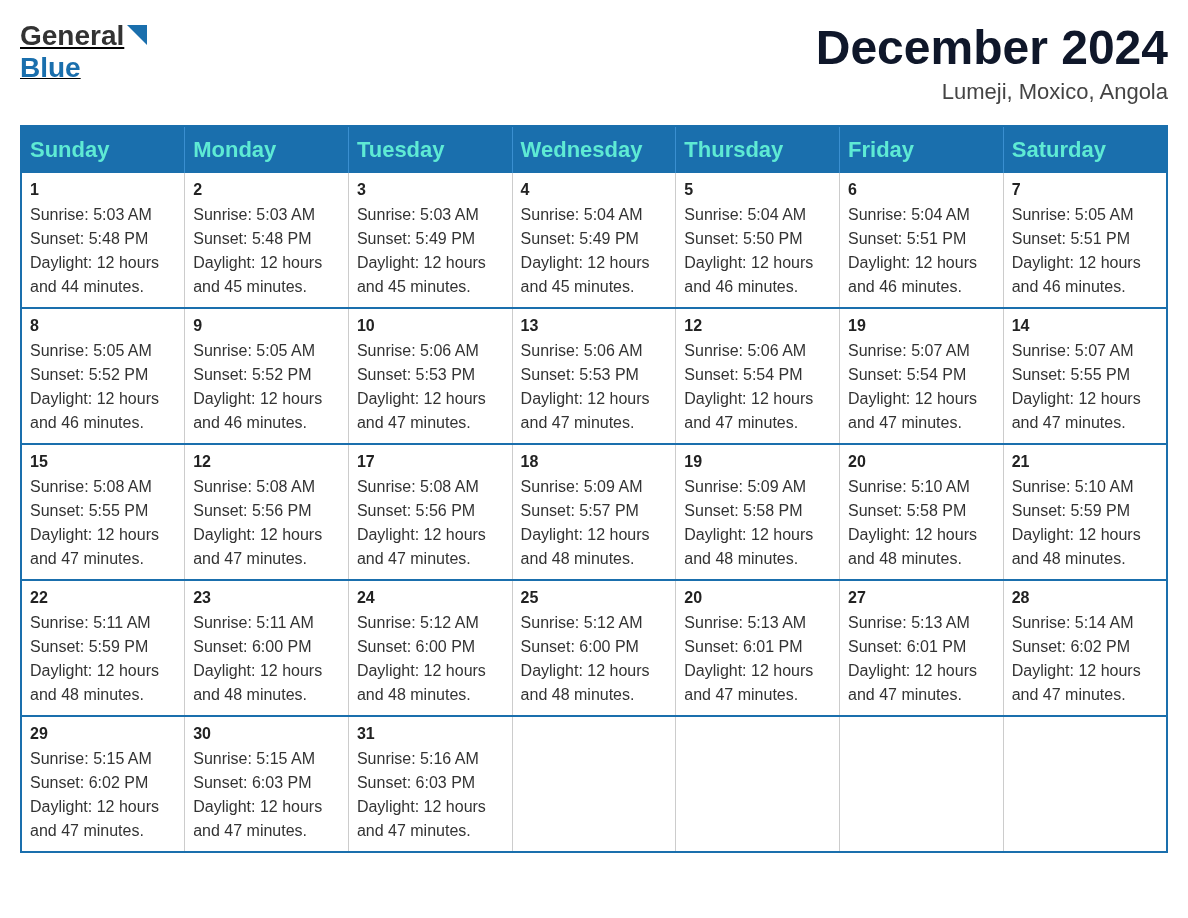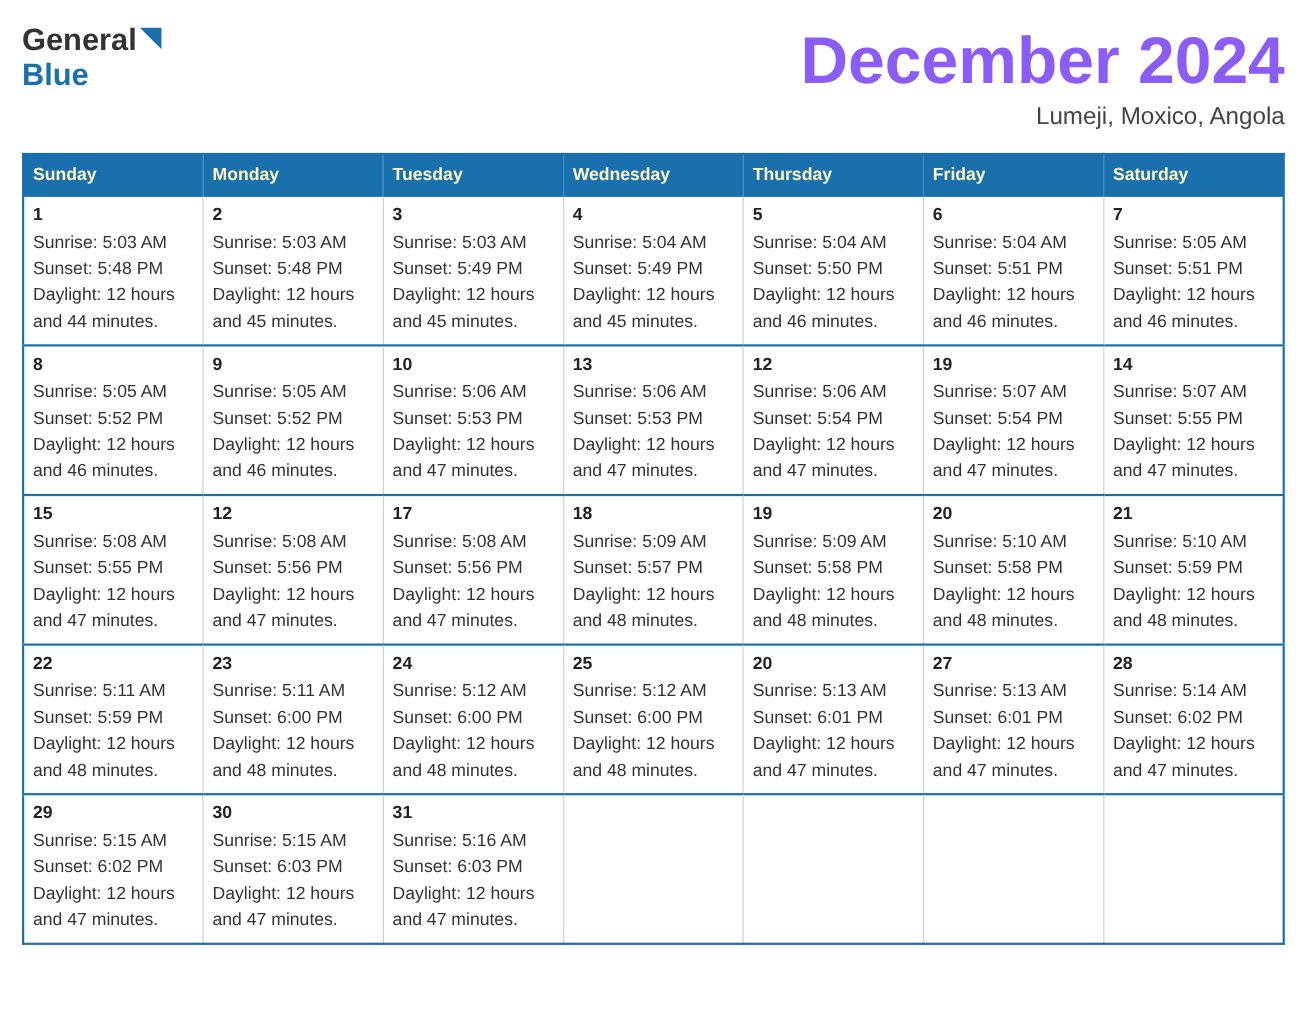--- a/index.html
+++ b/index.html
@@ -12,20 +12,21 @@
     }
     .header {
       display: flex;
       justify-content: space-between;
       align-items: flex-start;
       margin-bottom: 20px;
     }
     .logo {
       display: flex;
       align-items: center;
+      text-decoration: underline;
     }
     .logo-text-general {
       font-size: 28px;
       font-weight: bold;
       color: #333;
     }
     .logo-text-blue {
       font-size: 28px;
       font-weight: bold;
       color: #1a6fad;
@@ -35,38 +36,38 @@
       flex-direction: column;
     }
     .logo-line1 {
       display: flex;
       align-items: center;
     }
     .title-section {
       text-align: right;
     }
     .month-title {
-      font-size: 60px;
+      font-size: 48px;
       font-weight: bold;
-      color: #8b5cf6;
+      color: #0f172a;
     }
     .location-title {
       font-size: 22px;
       color: #444;
       margin-top: 4px;
     }
     .calendar-table {
       width: 100%;
       border-collapse: collapse;
       border: 2px solid #1a6fad;
     }
     .calendar-table thead tr th {
       background-color: #1a6fad;
-      color: #fef9c3;
-      font-size: 16px;
+      color: #5eead4;
+      font-size: 22px;
       font-weight: bold;
       padding: 10px 8px;
       text-align: left;
       border-right: 1px solid #3a8fd0;
     }
     .calendar-table thead tr th:last-child {
       border-right: none;
     }
     .calendar-table tbody tr td {
       vertical-align: top;

